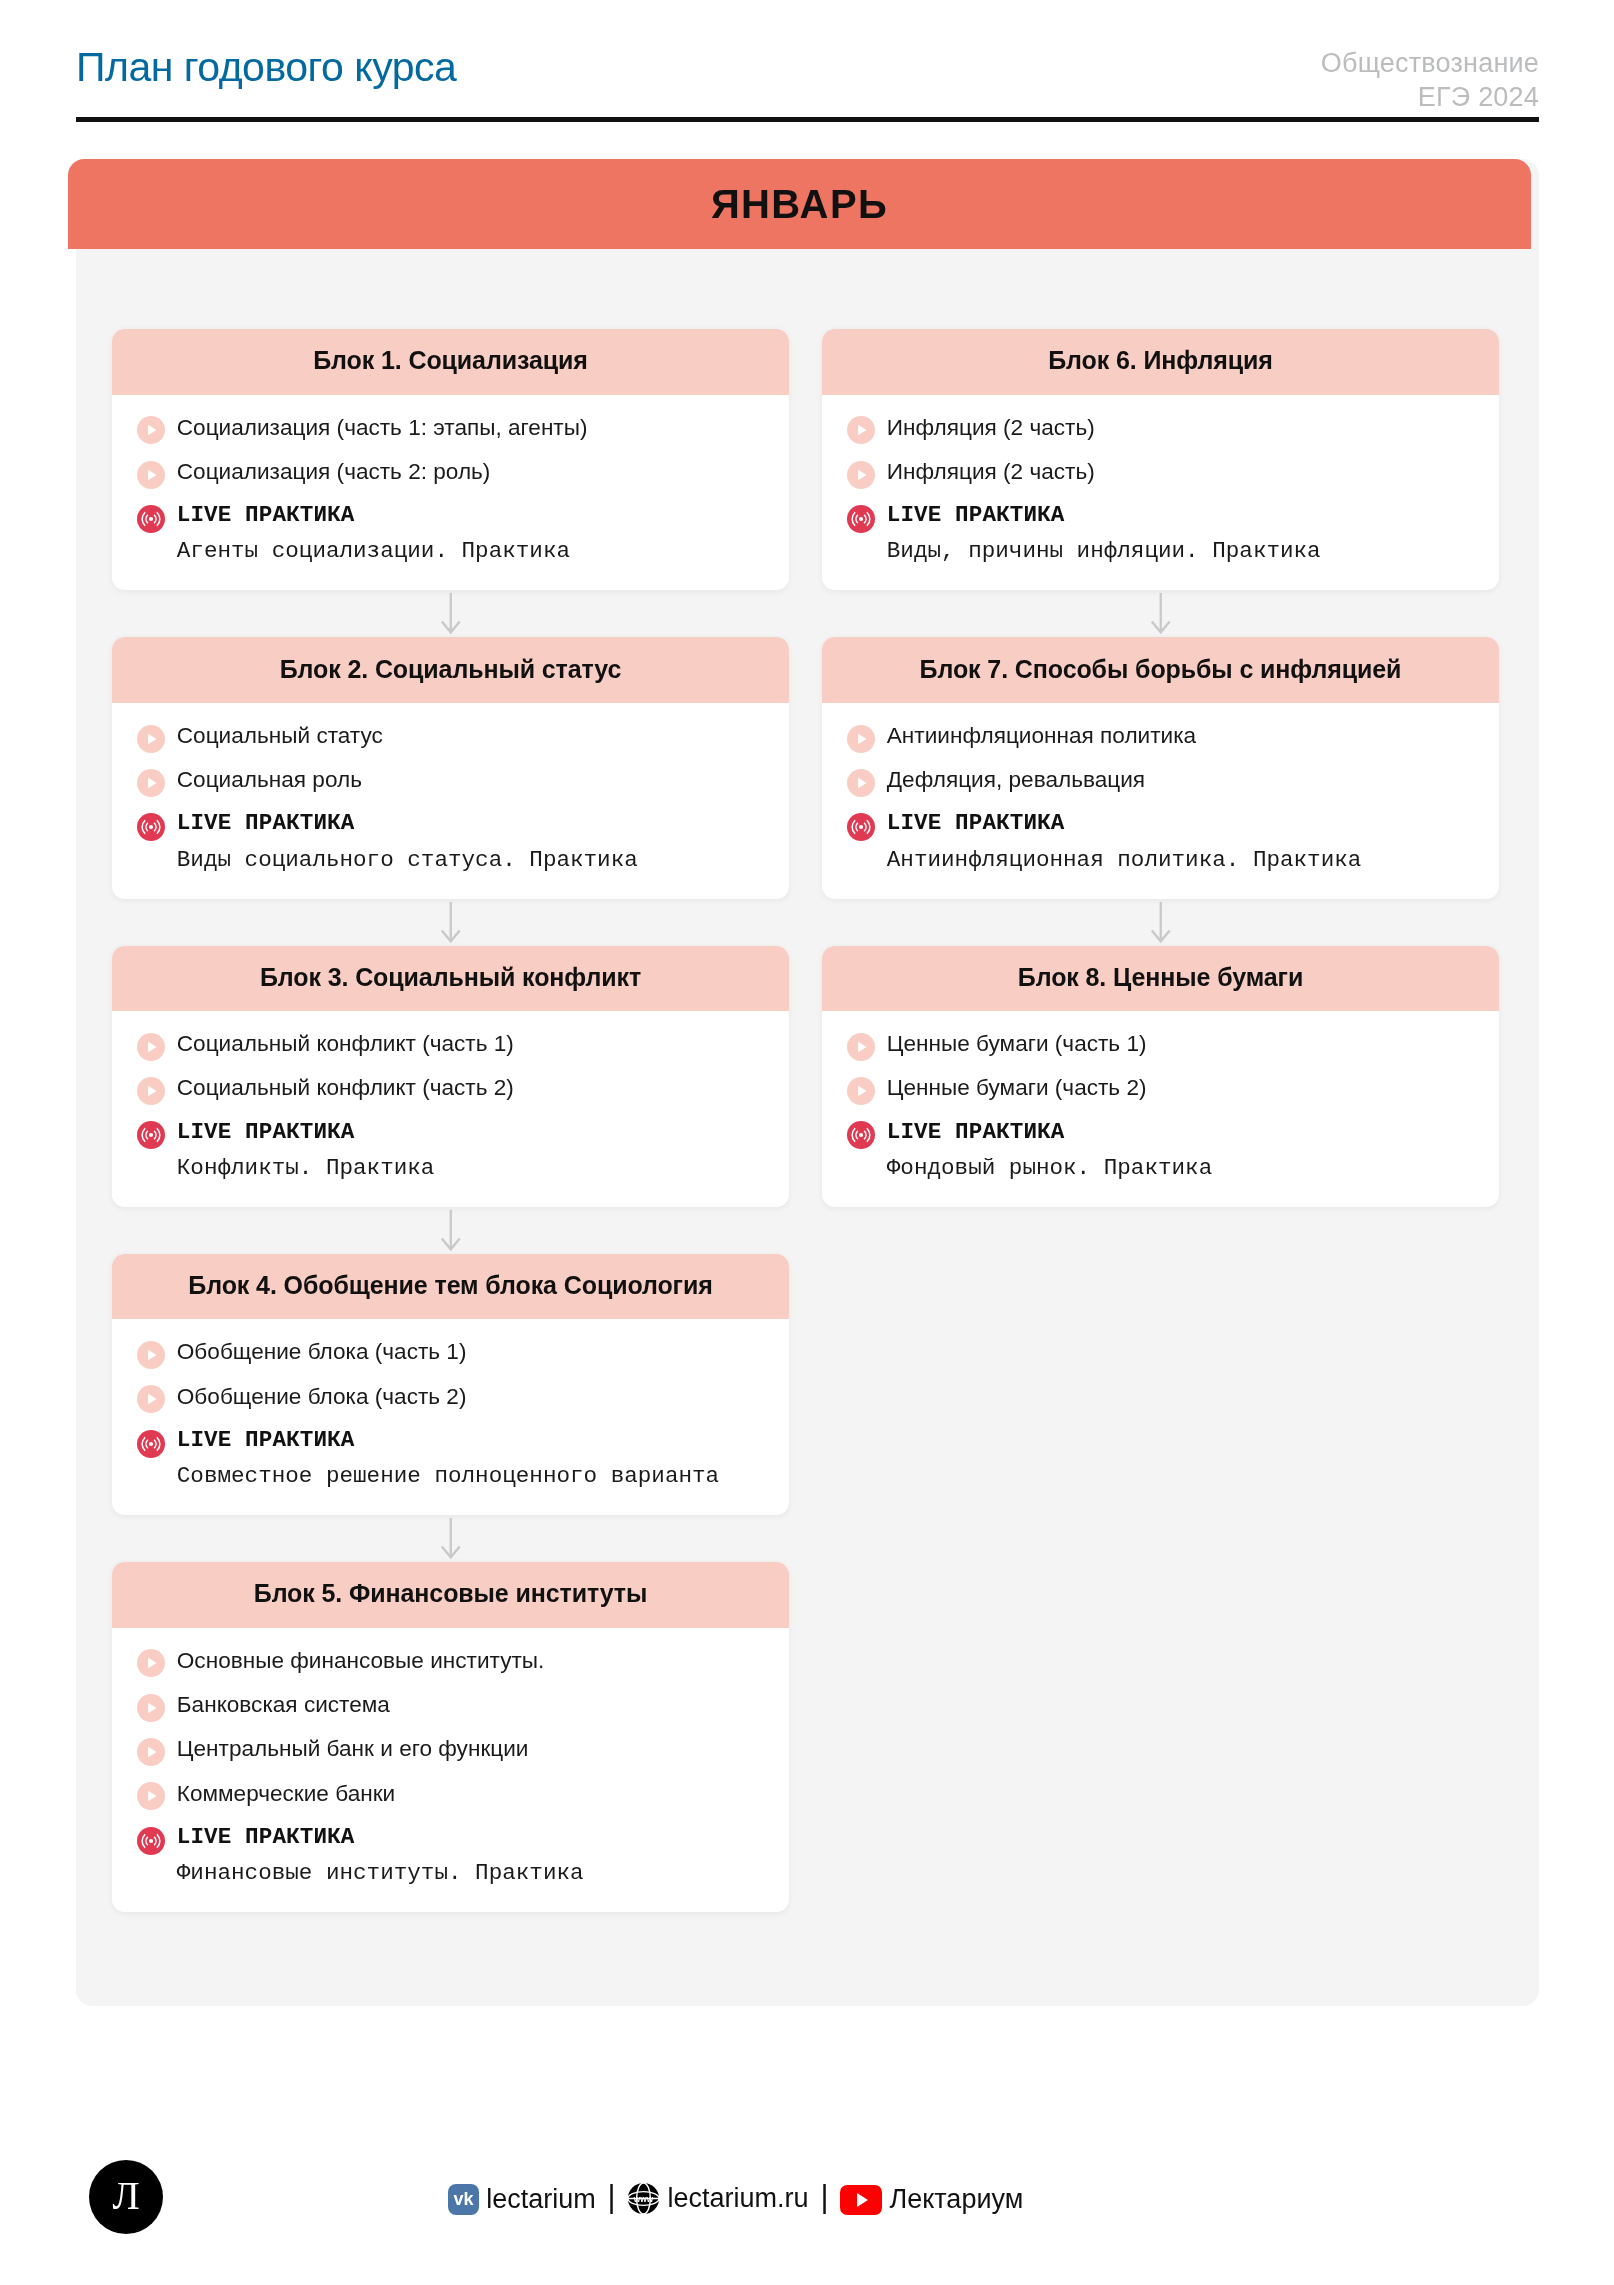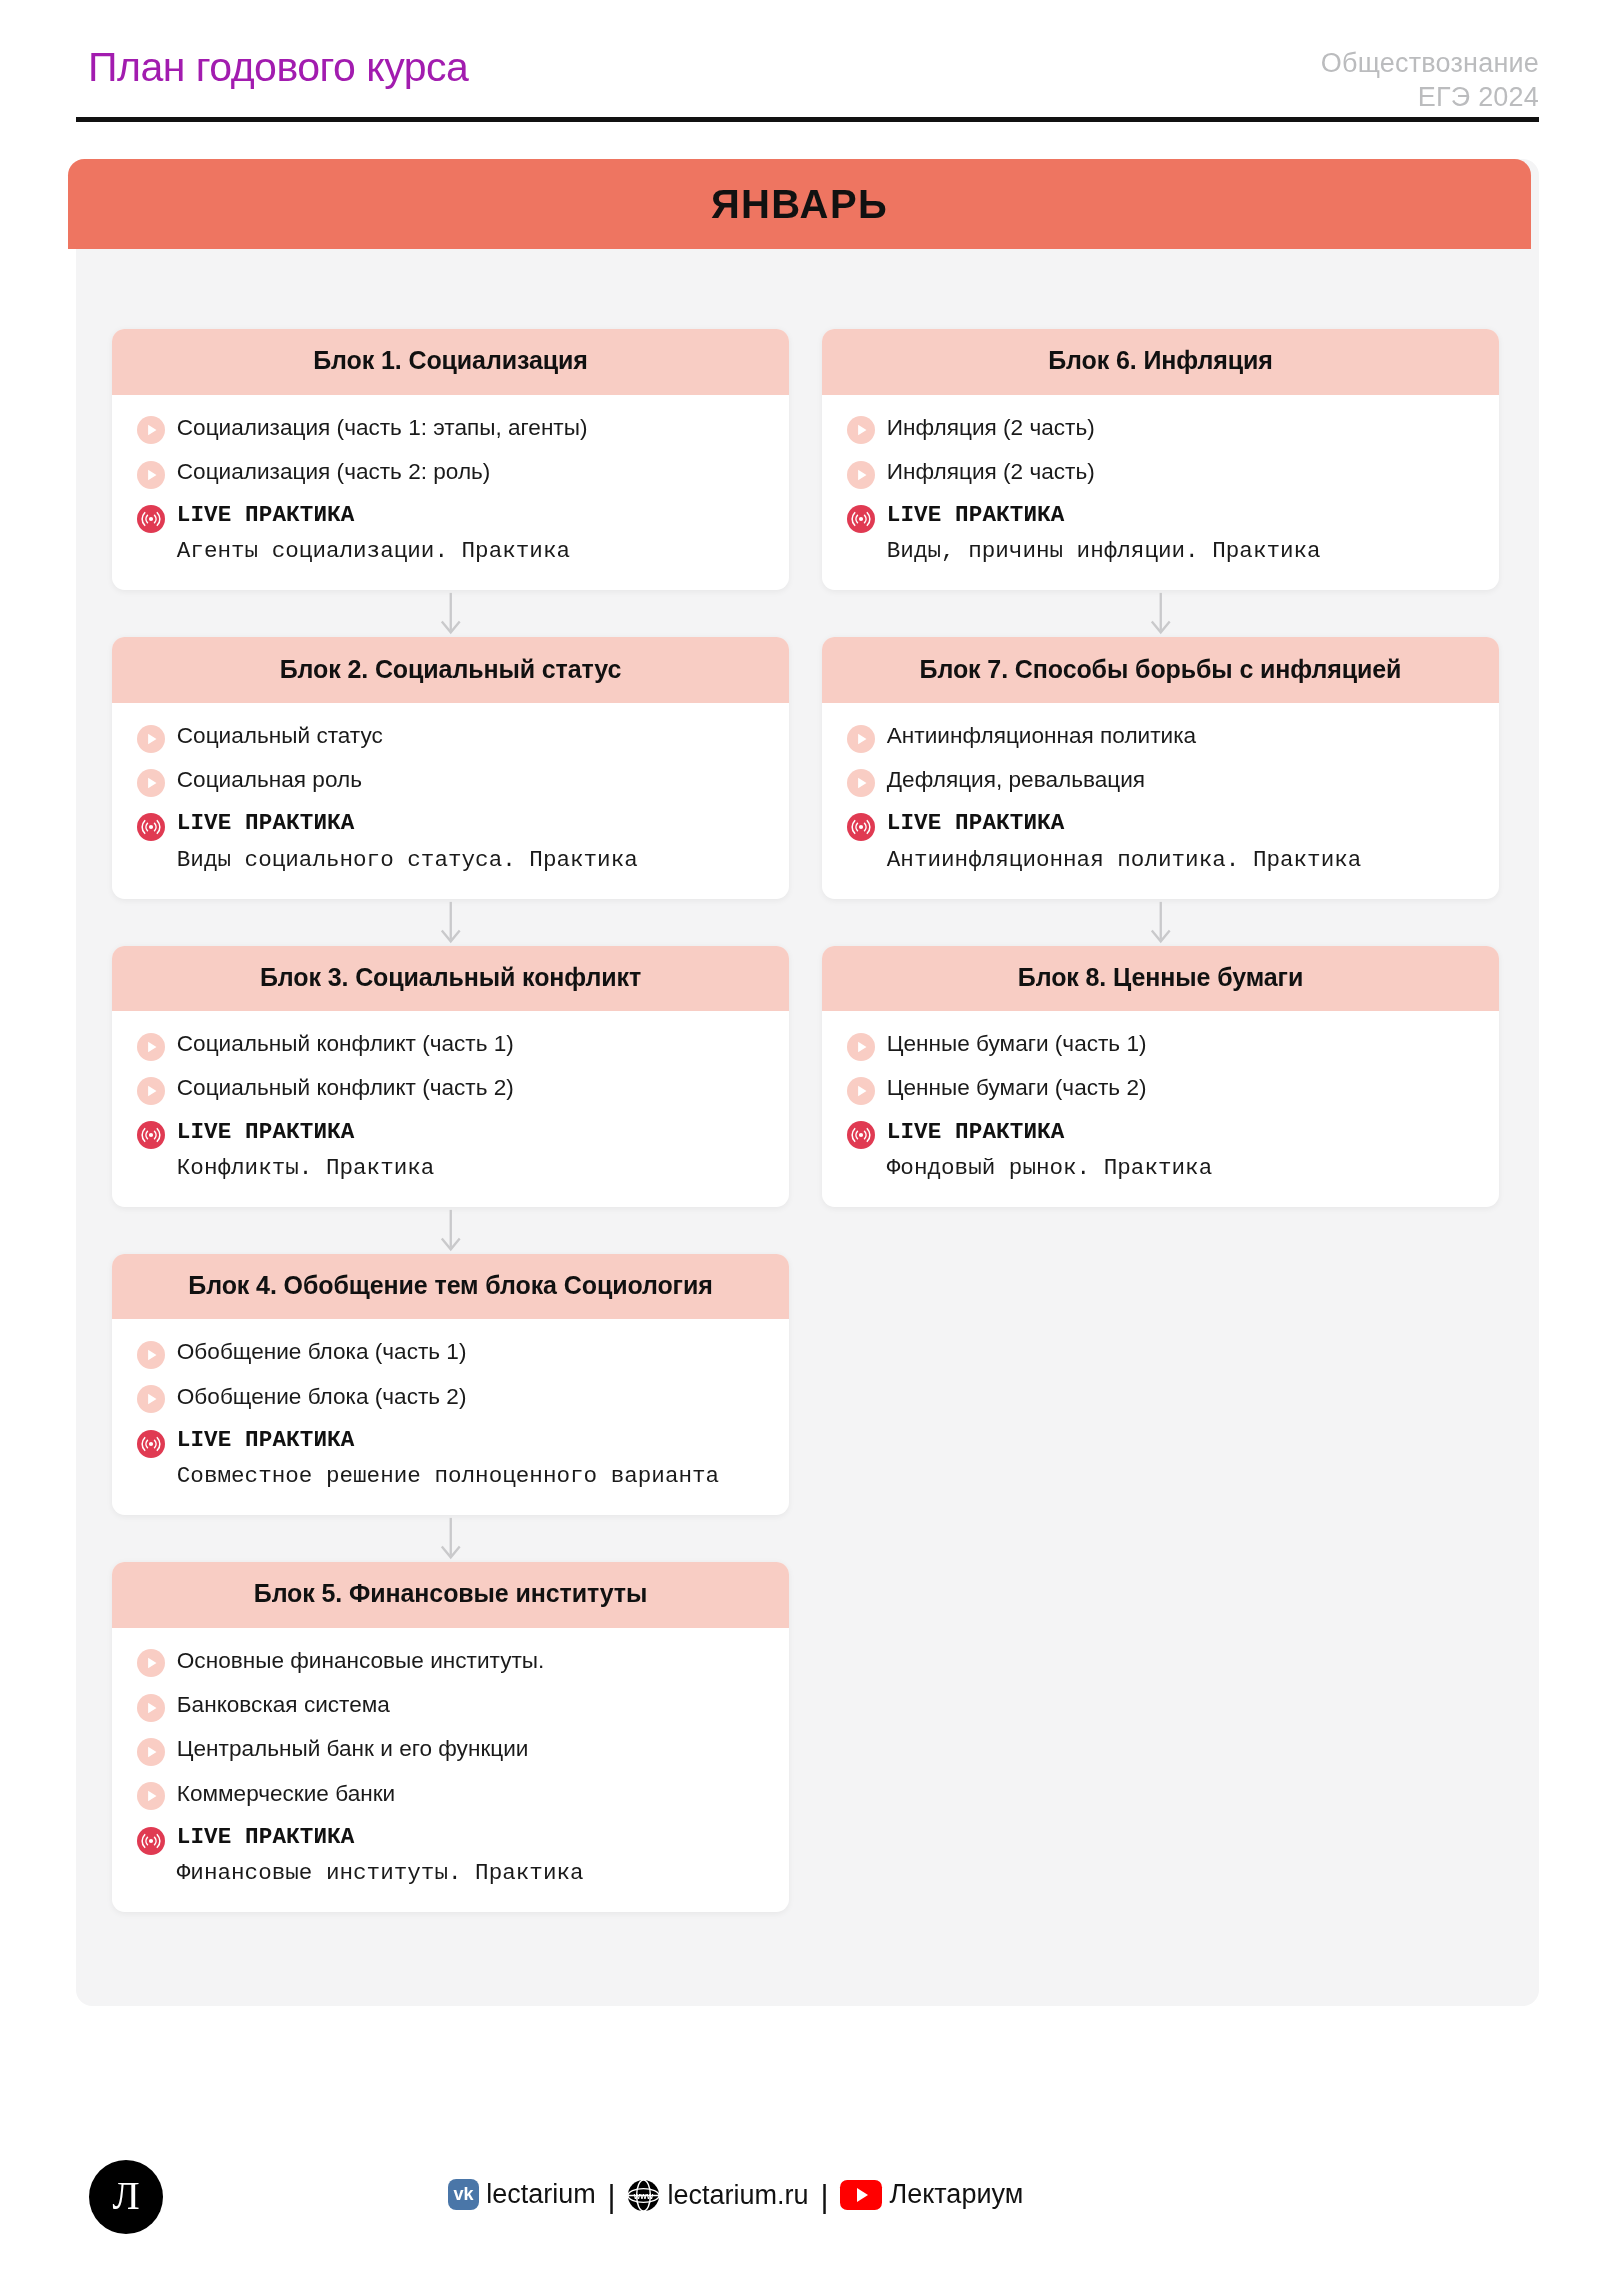--- a/index.html
+++ b/index.html
@@ -20,26 +20,26 @@
   
   .header {
     position: absolute;
     left: 76px;
     top: 42px;
     width: 1463px;
     height: 80px;
   }
   .header-title {
     position: absolute;
-    left: 12px;
+    left: 0;
     top: 1.8px;
     font-size: 41px;
     font-weight: 400;
     letter-spacing: -0.5px;
-    color: #a21caf;
+    color: #0369a1;
     white-space: nowrap;
   }
   .header-right {
     position: absolute;
     right: 0;
     top: 3.6px;
     text-align: right;
     font-size: 27px;
     line-height: 1.26;
     color: #bbbcbe;
@@ -192,21 +192,21 @@
     font-weight: 400;
     line-height: 1;
     font-family: "Liberation Serif", serif;
     margin-top: -1.8px;
   }
   .social {
     position: absolute;
     left: 432px;
     top: 71px;
     display: flex;
-    align-items: flex-start;
+    align-items: flex-end;
     gap: 0;
     font-size: 27px;
     color: #111111;
     padding-left: 16px;
   }
   .social-item { display: flex; align-items: center; gap: 7.2px; }
   .vk-badge {
     width: 31px; height: 31px; border-radius: 8.1px;
     background: #4a76a8;
     display: flex; align-items: center; justify-content: center;

